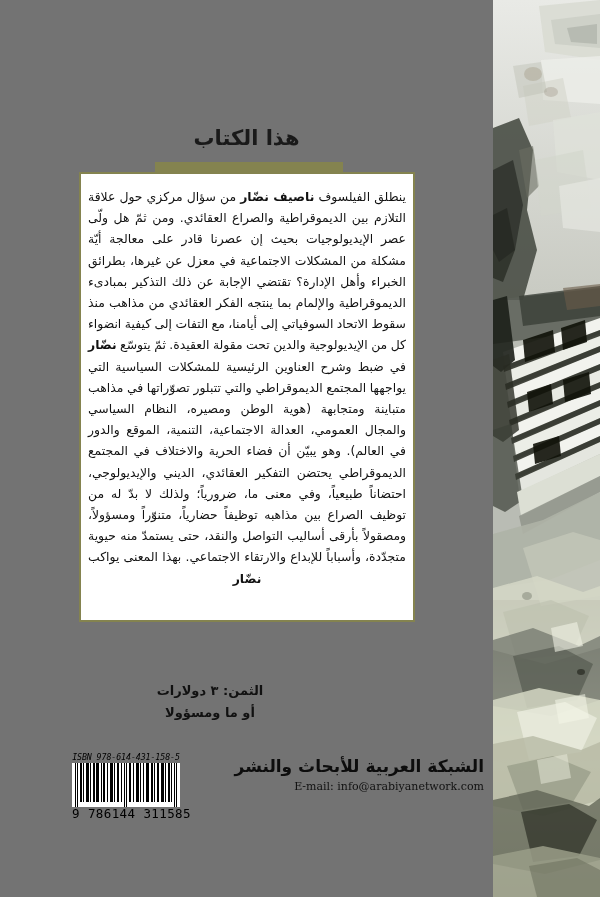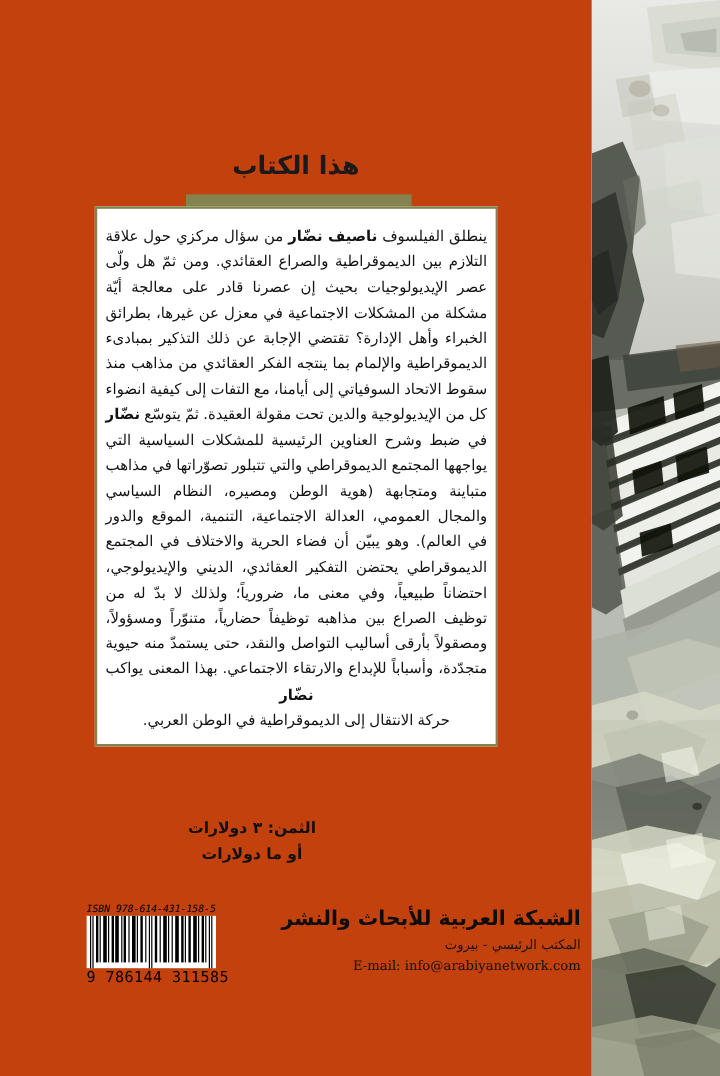--- a/index.html
+++ b/index.html
@@ -7,21 +7,21 @@
     padding: 0;
     background: #ffffff;
   }
   body {
     font-family: "DejaVu Sans", sans-serif;
   }
   .cover {
     position: relative;
     width: 600px;
     height: 897px;
-    background: #c2410c;
+    background: #737373;
     overflow: hidden;
   }
 
   
   .art-panel {
     position: absolute;
     top: 0;
     right: 0;
     width: 107px;
     height: 897px;
@@ -184,31 +184,29 @@
 
   <div class="content">
 
     <div class="book-heading">هذا الكتاب</div>
 
     <div class="blurb-tab"></div>
     <div class="blurb-box"></div>
 
     <div class="blurb-text">
       <span>ينطلق الفيلسوف </span><b>ناصيف نضّار</b><span> من سؤال مركزي حول علاقة التلازم بين الديموقراطية والصراع العقائدي. ومن ثمّ هل ولّى عصر الإيديولوجيات بحيث إن عصرنا قادر على معالجة أيّة مشكلة من المشكلات الاجتماعية في معزل عن غيرها، بطرائق الخبراء وأهل الإدارة؟ تقتضي الإجابة عن ذلك التذكير بمبادىء الديموقراطية والإلمام بما ينتجه الفكر العقائدي من مذاهب منذ سقوط الاتحاد السوفياتي إلى أيامنا، مع التفات إلى كيفية انضواء كل من الإيديولوجية والدين تحت مقولة العقيدة. ثمّ يتوسّع </span><b>نضّار</b><span> في ضبط وشرح العناوين الرئيسية للمشكلات السياسية التي يواجهها المجتمع الديموقراطي والتي تتبلور تصوّراتها في مذاهب متباينة ومتجابهة (هوية الوطن ومصيره، النظام السياسي والمجال العمومي، العدالة الاجتماعية، التنمية، الموقع والدور في العالم). وهو يبيّن أن فضاء الحرية والاختلاف في المجتمع الديموقراطي يحتضن التفكير العقائدي، الديني والإيديولوجي، احتضاناً طبيعياً، وفي معنى ما، ضرورياً؛ ولذلك لا بدّ له من توظيف الصراع بين مذاهبه توظيفاً حضارياً، متنوّراً ومسؤولاً، ومصقولاً بأرقى أساليب التواصل والنقد، حتى يستمدّ منه حيوية متجدّدة، وأسباباً للإبداع والارتقاء الاجتماعي. بهذا المعنى يواكب </span><b>نضّار</b>
-      <span class="last-line">حركة الانتقال إلى الديموقراطية في الوطن العربي.</span>
     </div>
 
     <div class="price-block">
       <div>الثمن: ٣ دولارات</div>
-      <div>أو ما دولارات</div>
+      <div>أو ما ومسؤولا</div>
     </div>
 
     <div class="publisher-block">
       <div class="pub-name">الشبكة العربية للأبحاث والنشر</div>
-      <div class="pub-office">المكتب الرئيسي - بيروت</div>
       <div class="pub-email">E-mail: info@arabiyanetwork.com</div>
     </div>
 
     <div class="barcode-wrap">
       <div class="isbn-text">ISBN 978-614-431-158-5</div>
       <svg class="barcode-bars" viewBox="0 0 216 88" preserveAspectRatio="none">
         <rect x="0" y="0" width="216" height="88" fill="#ffffff"></rect>
         <g fill="#000000">
           <rect x="6" y="0" width="2" height="88"></rect>
           <rect x="10" y="0" width="2" height="88"></rect>

